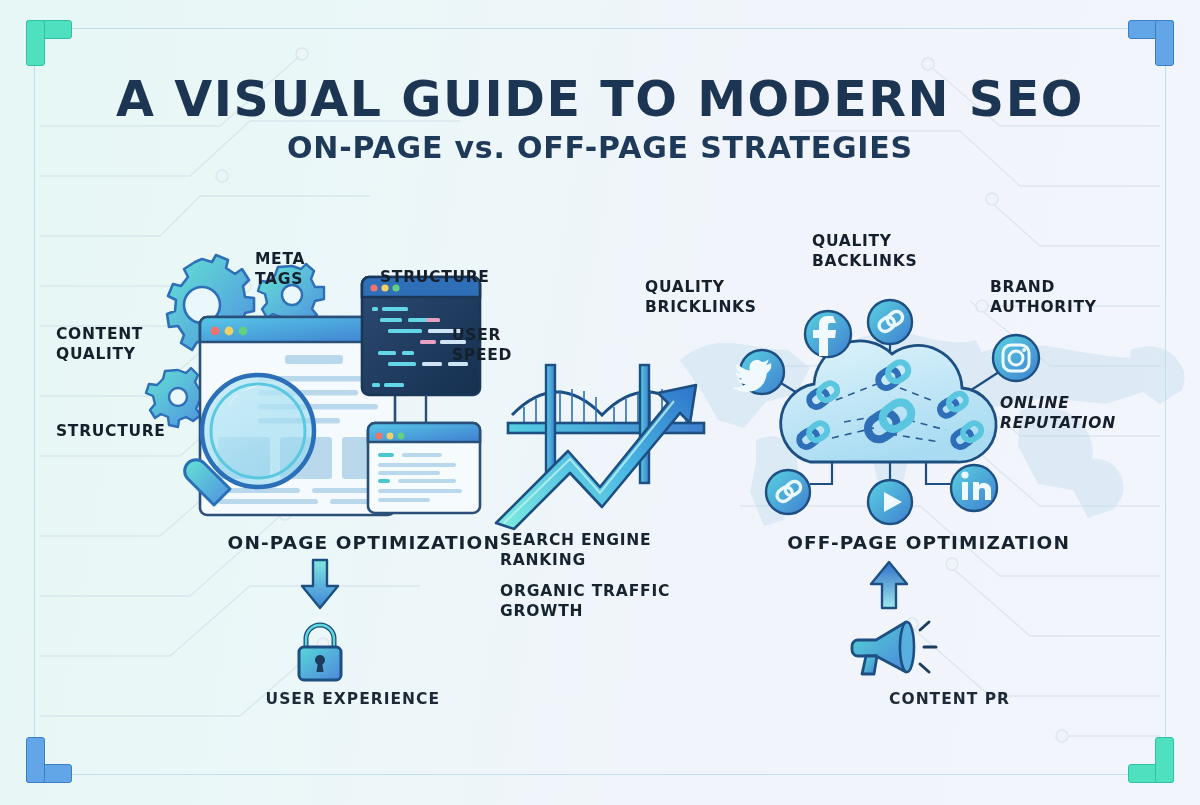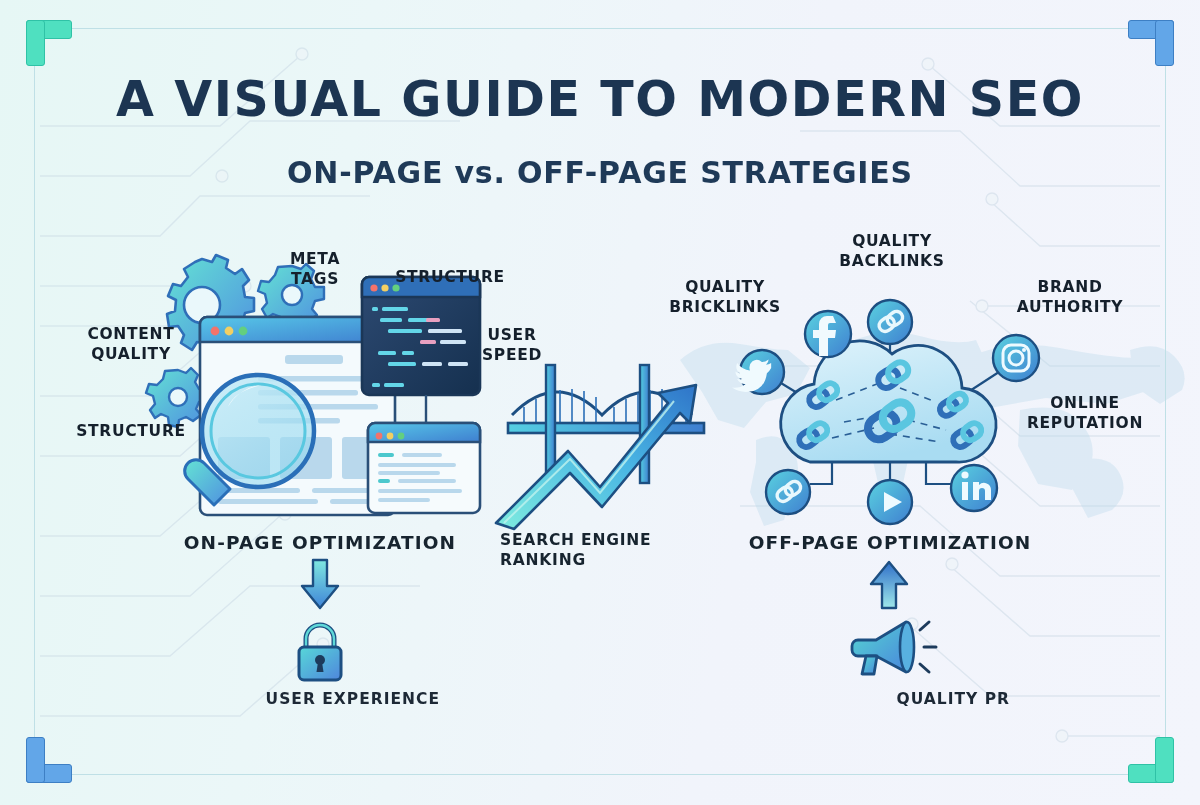--- a/index.html
+++ b/index.html
@@ -33,32 +33,32 @@
 
   .circuit{position:absolute;left:40px;top:36px;width:1120px;height:734px;opacity:.5;}
 
   
   .titles{position:absolute;top:74px;left:0;width:1200px;text-align:center;}
   .title{
     font-size:49px;letter-spacing:1.6px;color:#1c3552;font-weight:700;
     font-family:"DejaVu Sans", sans-serif;line-height:1.06;
   }
   .subtitle{
-    margin-top:29px;font-size:30px;letter-spacing:.8px;color:#1f3a58;font-weight:700;
+    margin-top:4px;font-size:30px;letter-spacing:.8px;color:#1f3a58;font-weight:700;
     font-family:"DejaVu Sans", sans-serif;
   }
 
   
   .lab{
-    position:absolute;text-align:center;color:#15202c;font-weight:700;
+    position:absolute;color:#15202c;font-weight:700;
     font-size:15.5px;letter-spacing:.7px;line-height:1.28;
     font-family:"DejaVu Sans", sans-serif;white-space:pre-line;
   }
   .section-title{
-    position:absolute;text-align:center;color:#17242f;font-weight:700;
+    position:absolute;text-align:right;color:#17242f;font-weight:700;
     font-size:18.5px;letter-spacing:1.1px;font-family:"DejaVu Sans", sans-serif;
   }
   .cap{
     position:absolute;text-align:right;color:#1d2936;font-weight:700;
     font-size:15.5px;letter-spacing:1px;font-family:"DejaVu Sans", sans-serif;
   }
   .mid-lab{
     position:absolute;text-align:left;color:#17242f;font-weight:700;
     font-size:15.5px;letter-spacing:.8px;line-height:1.3;white-space:pre-line;
     font-family:"DejaVu Sans", sans-serif;
@@ -320,20 +320,22 @@
     </g>
 
     <g>
       <path d="M6 168 L78 96 L110 132 L178 48 L168 38 L206 30 L200 68 L190 58 L112 152 L80 118 L24 174z" fill="url(#gArrow)" stroke="#1d4f82" stroke-width="2.6" stroke-linejoin="round"></path>
       <path d="M14 168 L80 104 L110 138 L184 46" fill="none" stroke="#bff3ee" stroke-width="2" opacity=".8"></path>
     </g>
   </svg>
 
   <div class="mid-lab" style="left:500px;top:530px;width:230px;">SEARCH ENGINE
 RANKING</div>
+  <div class="mid-lab" style="left:500px;top:581px;width:230px;">ORGANIC TRAFFIC
+GROWTH</div>
 
   <svg style="position:absolute;left:740px;top:270px;width:300px;height:250px" viewBox="0 0 300 250">
     <defs>
       <linearGradient id="gCloud" x1="0" y1="0" x2="0.4" y2="1">
         <stop offset="0" stop-color="#dff3fb"></stop>
           <stop offset="1" stop-color="#a9dcf2"></stop>
       </linearGradient>
       <linearGradient id="gBadge" x1="0" y1="0" x2="1" y2="1">
         <stop offset="0" stop-color="#5ad2e0"></stop>
           <stop offset="1" stop-color="#3f7fd0"></stop>
@@ -437,21 +439,21 @@
       <path d="M233 230 v-18 h6 v3 a7 7 0 0 1 12 5 v10 h-6 v-9 a3 3 0 0 0 -6 0 v9z" fill="#eefaff"></path>
     </g>
   </svg>
 
   <div class="lab" style="left:645px;top:278px;width:160px;">QUALITY
 BRICKLINKS</div>
   <div class="lab" style="left:812px;top:232px;width:160px;">QUALITY
 BACKLINKS</div>
   <div class="lab" style="left:990px;top:278px;width:160px;">BRAND
 AUTHORITY</div>
-  <div class="lab" style="left:1000px;top:394px;width:170px;">ONLINE
+  <div class="lab" style="left:1000px;top:394px;width:170px;font-style:italic;">ONLINE
 REPUTATION</div>
 
   <div class="section-title" style="left:710px;top:532px;width:360px;">OFF-PAGE OPTIMIZATION</div>
 
   <svg style="position:absolute;left:865px;top:560px;width:48px;height:50px" viewBox="0 0 48 50">
     <defs>
         <linearGradient id="gArrU" x1="0" y1="1" x2="0" y2="0">
       <stop offset="0" stop-color="#9fe8ea"></stop>
           <stop offset="1" stop-color="#2f6fc8"></stop>
         </linearGradient>
@@ -469,21 +471,21 @@
     <path d="M8 22 h18 L56 4 v50 L26 38 H8 a6 6 0 0 1 -6-6 v-4 a6 6 0 0 1 6-6z" fill="url(#gMeg)" stroke="#1d4f82" stroke-width="2.8" stroke-linejoin="round"></path>
     <path d="M16 38 l-4 18 h12 l3-18z" fill="url(#gMeg)" stroke="#1d4f82" stroke-width="2.8" stroke-linejoin="round"></path>
     <ellipse cx="57" cy="29" rx="7" ry="25" fill="#58b0e0" stroke="#1d4f82" stroke-width="2.6"></ellipse>
     <g stroke="#1d3b5c" stroke-width="3" stroke-linecap="round">
       <path d="M70 12 l9-8"></path>
         <path d="M74 29 h12"></path>
         <path d="M70 46 l9 8"></path>
     </g>
   </svg>
 
-  <div class="cap" style="left:770px;top:690px;width:240px;">QUALITY PR</div>
+  <div class="cap" style="left:770px;top:690px;width:240px;">CONTENT PR</div>
 
   <div class="frame-line"></div>
   <div class="corner c-tl">
       <i class="h"></i>
       <i class="v"></i>
     </div>
   <div class="corner c-tr blue">
       <i class="h"></i>
       <i class="v"></i>
     </div>

